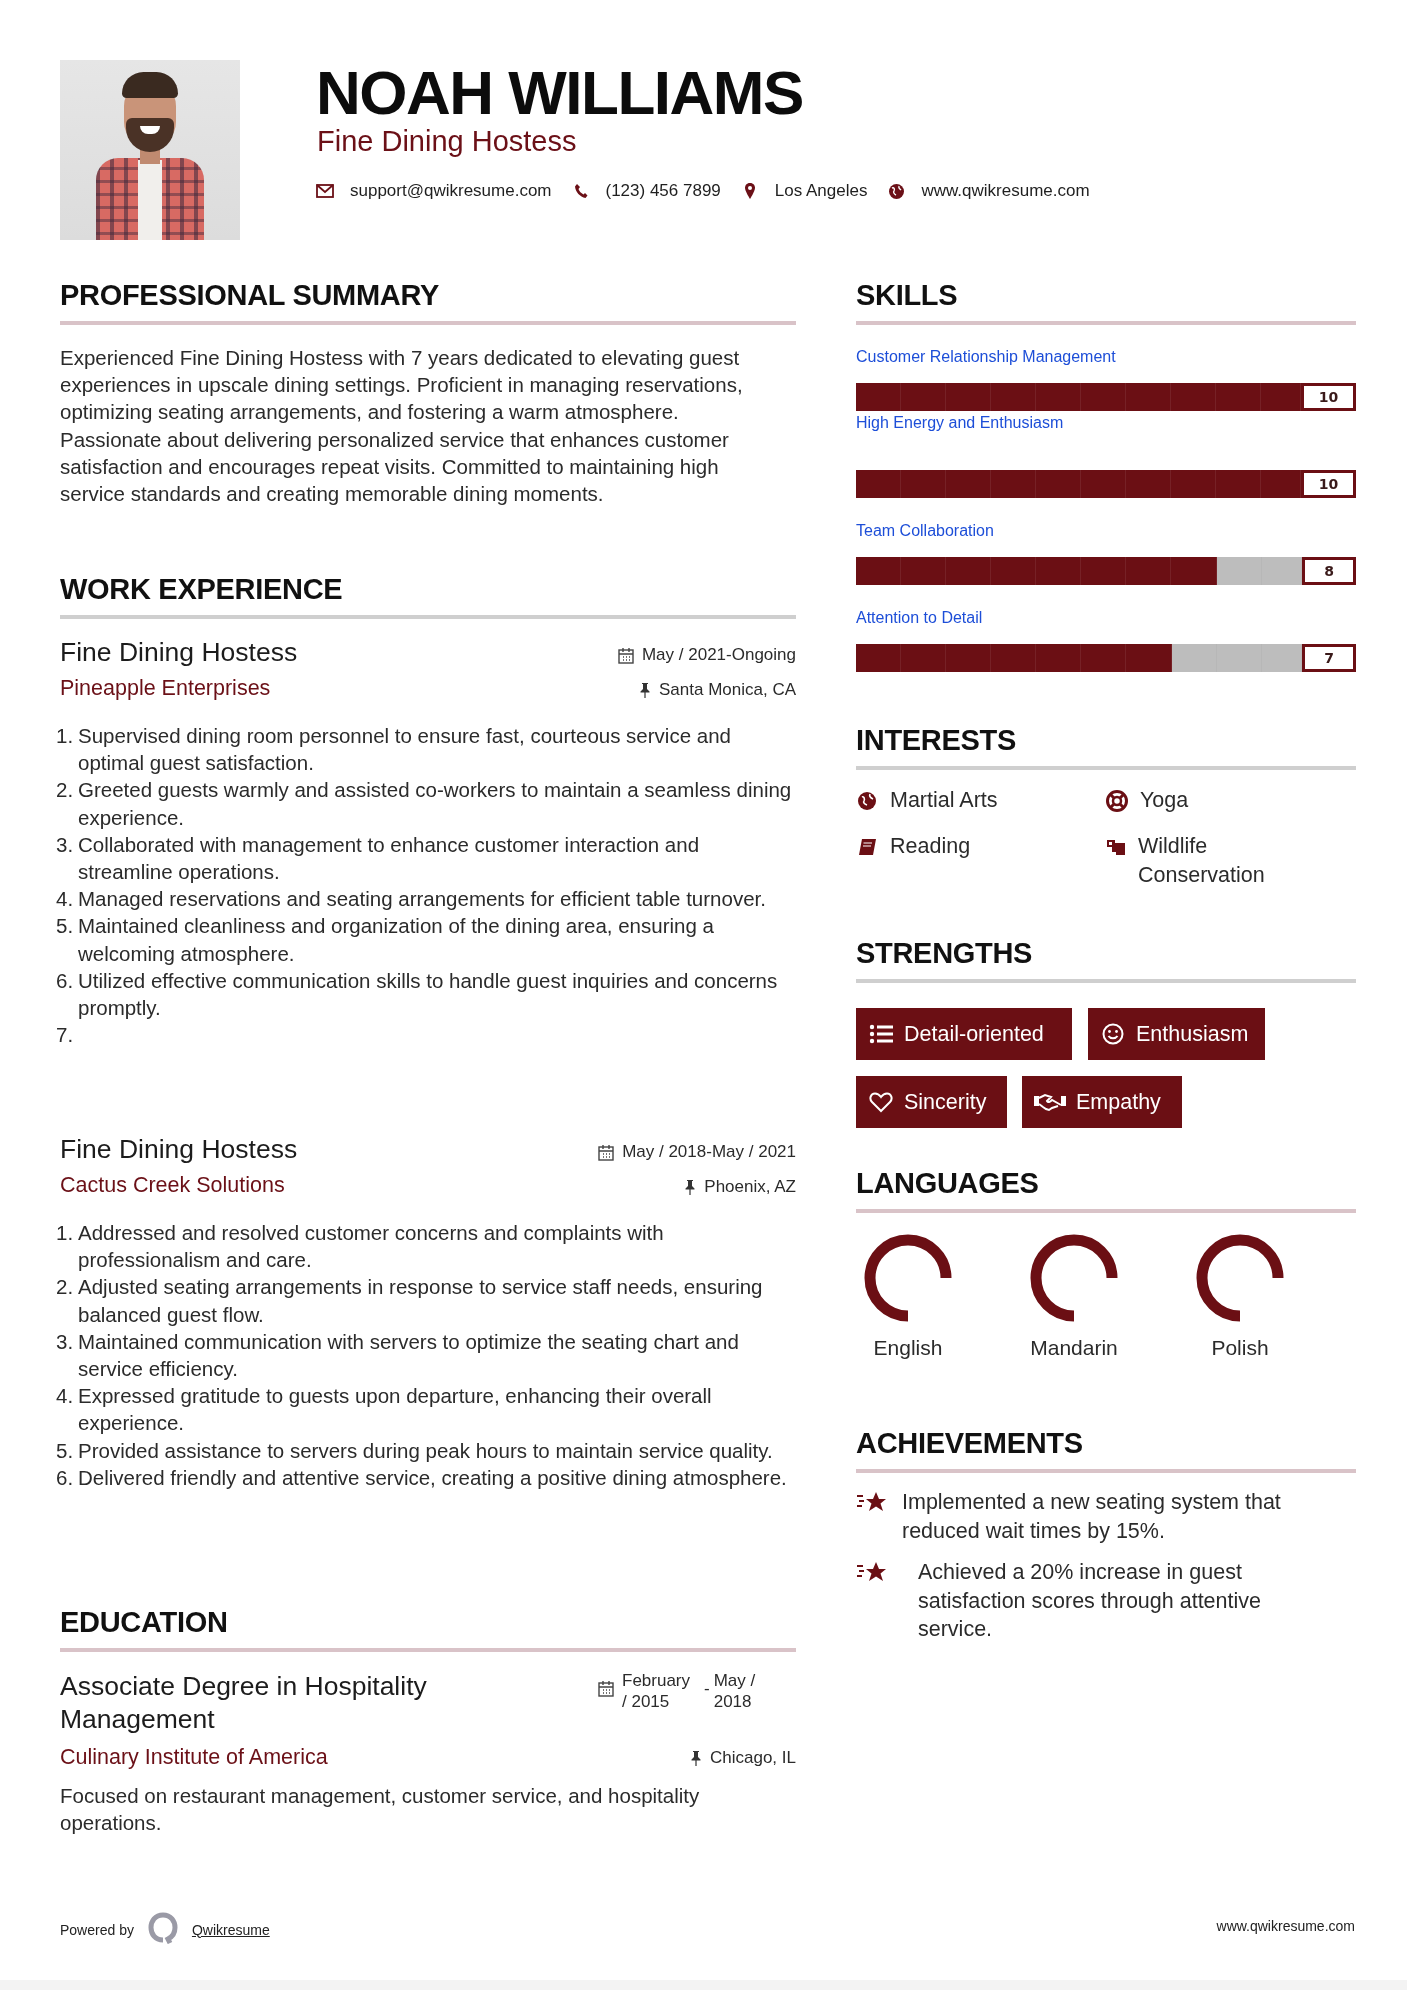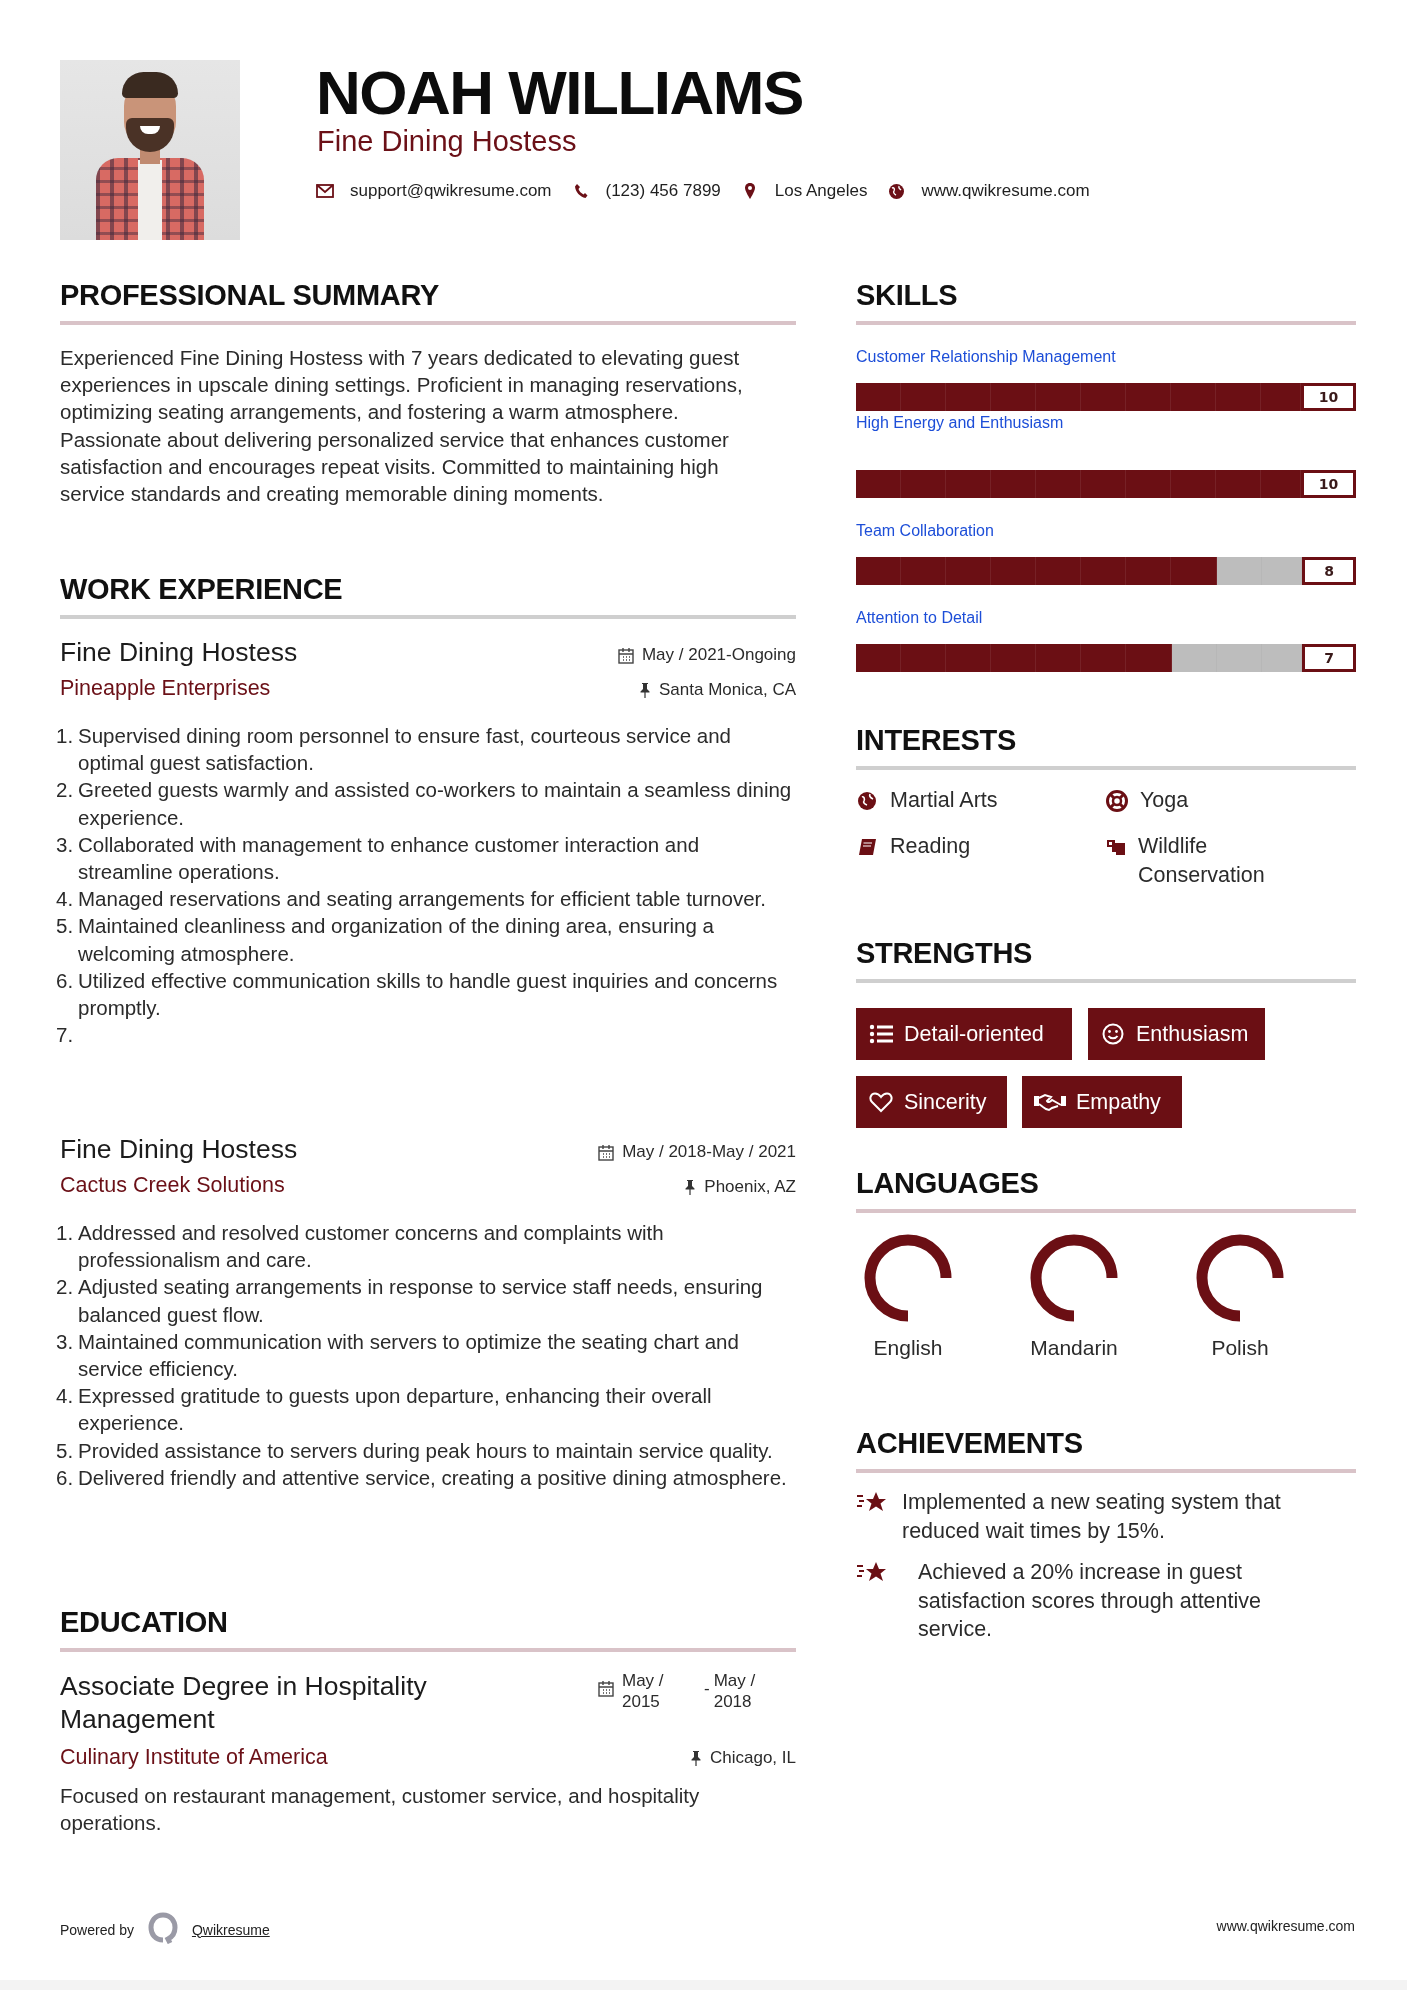--- a/index.html
+++ b/index.html
@@ -209,21 +209,21 @@
 <div class="abs divider lcol-x" style="top:1648px;"></div>
 
 <div class="abs job-title" style="left:60px; top:1670px; width:420px; line-height:33px;">Associate Degree in Hospitality Management</div>
 <div class="abs" style="left:598px; top:1670px; display:flex; align-items:flex-start; font-size:17px; color:#2b2b2b; line-height:21px;">
   <span style="margin-right:8px; margin-top:10px;">
     <svg width="16" height="17" viewBox="0 0 16 17">
         <rect x="1" y="3" width="14" height="13" fill="none" stroke="#444" stroke-width="1.4"></rect>
         <path d="M1 7 H15 M5 1 V5 M11 1 V5 M5 10 H6 M8 10 H9 M11 10 H12 M5 13 H6 M8 13 H9 M11 13 H12" stroke="#444" stroke-width="1.4"></path>
       </svg>
   </span>
-  <span style="width:54px;">May / 2015</span>
+  <span style="width:54px;">February / 2015</span>
   <span style="margin:8px 4px 0 28px;">-</span>
   <span style="width:54px;">May / 2018</span>
 </div>
 <div class="abs company" style="left:60px; top:1743px;">Culinary Institute of America</div>
 <div class="abs meta" style="right:611px; top:1747px;">
   <span class="mi">
     <svg width="12" height="17" viewBox="0 0 12 17">
         <path d="M3 1 H9 V2 H8 V7 L10.5 9.5 V10.5 H6.6 V16 H5.4 V10.5 H1.5 V9.5 L4 7 V2 H3 Z" fill="#333"></path>
       </svg>
   </span>

